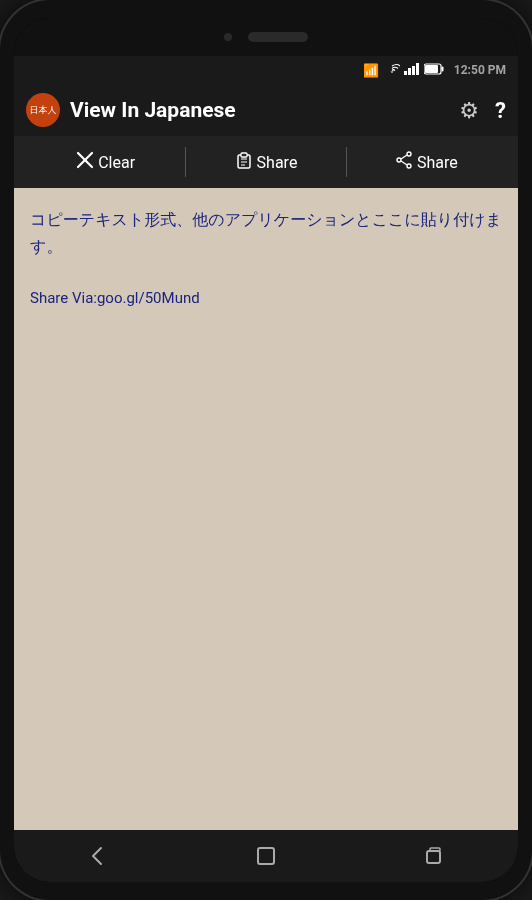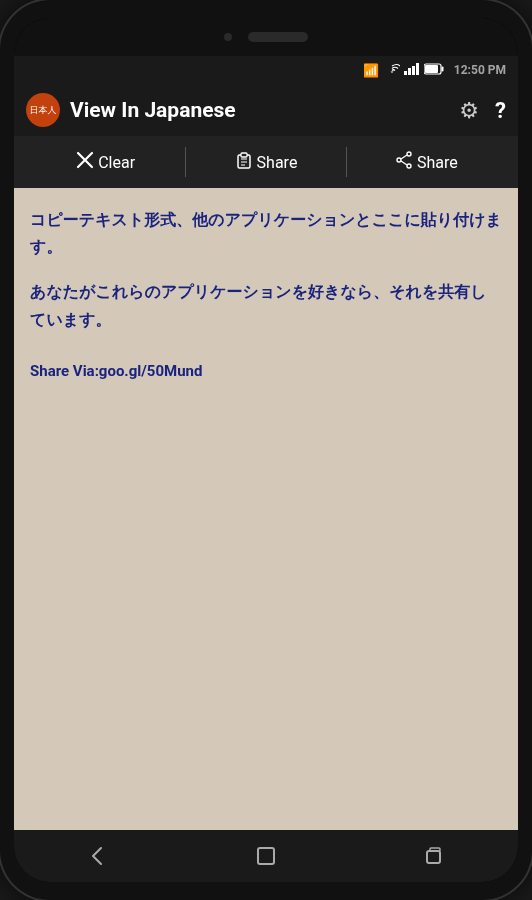--- a/index.html
+++ b/index.html
@@ -168,21 +168,20 @@
       flex: 1;
       background: #d4c9b8;
       padding: 18px 16px;
       overflow-y: auto;
     }
 
     .content-text {
       color: #1a237e;
       font-size: 16px;
       line-height: 1.7;
-      font-weight: bold;
     }
 
     .content-paragraph {
       margin-bottom: 18px;
     }
 
     .share-link {
       color: #1a237e;
       font-size: 15px;
       margin-top: 26px;
@@ -303,21 +302,20 @@
             <line x1="6" y1="10" x2="12" y2="14" stroke="white" stroke-width="1.4"></line>
           </svg>
         </span>
         <span>Share</span>
       </div>
     </div>
 
     <div class="content-area">
       <div class="content-text">
         <div class="content-paragraph">コピーテキスト形式、他のアプリケーションとここに貼り付けます。</div>
-        <div class="content-paragraph">あなたがこれらのアプリケーションを好きなら、それを共有しています。</div>
         <div class="share-link">Share Via:goo.gl/50Mund</div>
       </div>
     </div>
 
     <div class="bottom-nav">
       <div class="nav-btn">
 
         <svg width="24" height="24" viewBox="0 0 24 24">
           <path d="M15 4 L7 12 L15 20" stroke="#aaa" stroke-width="2" fill="none" stroke-linecap="round" stroke-linejoin="round"></path>
         </svg>

